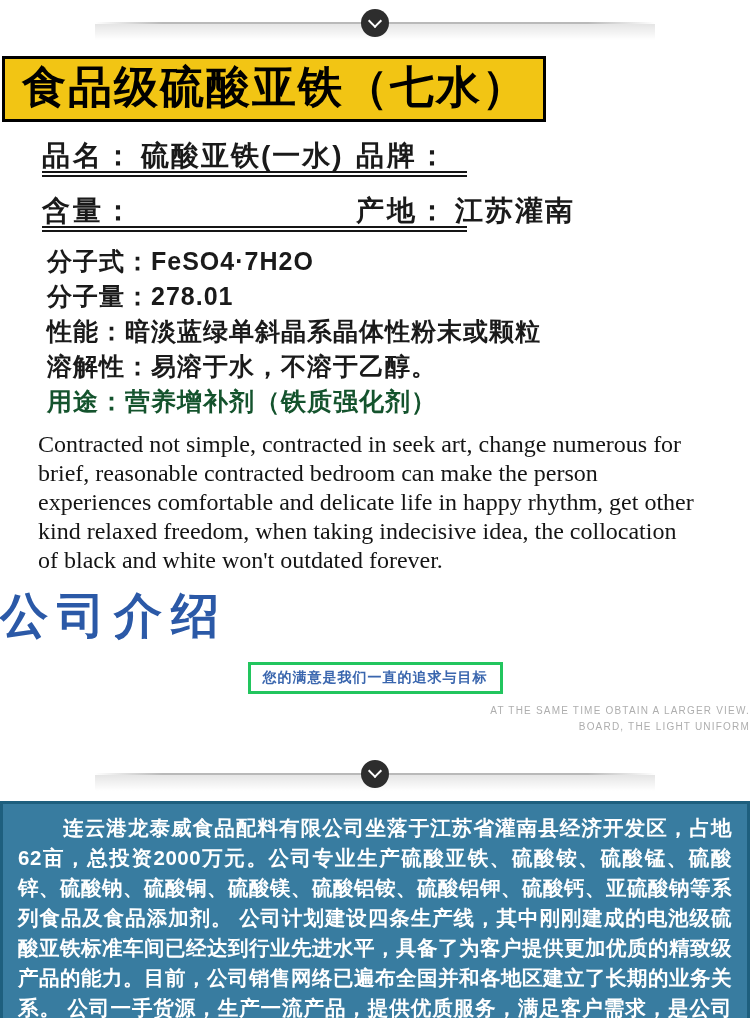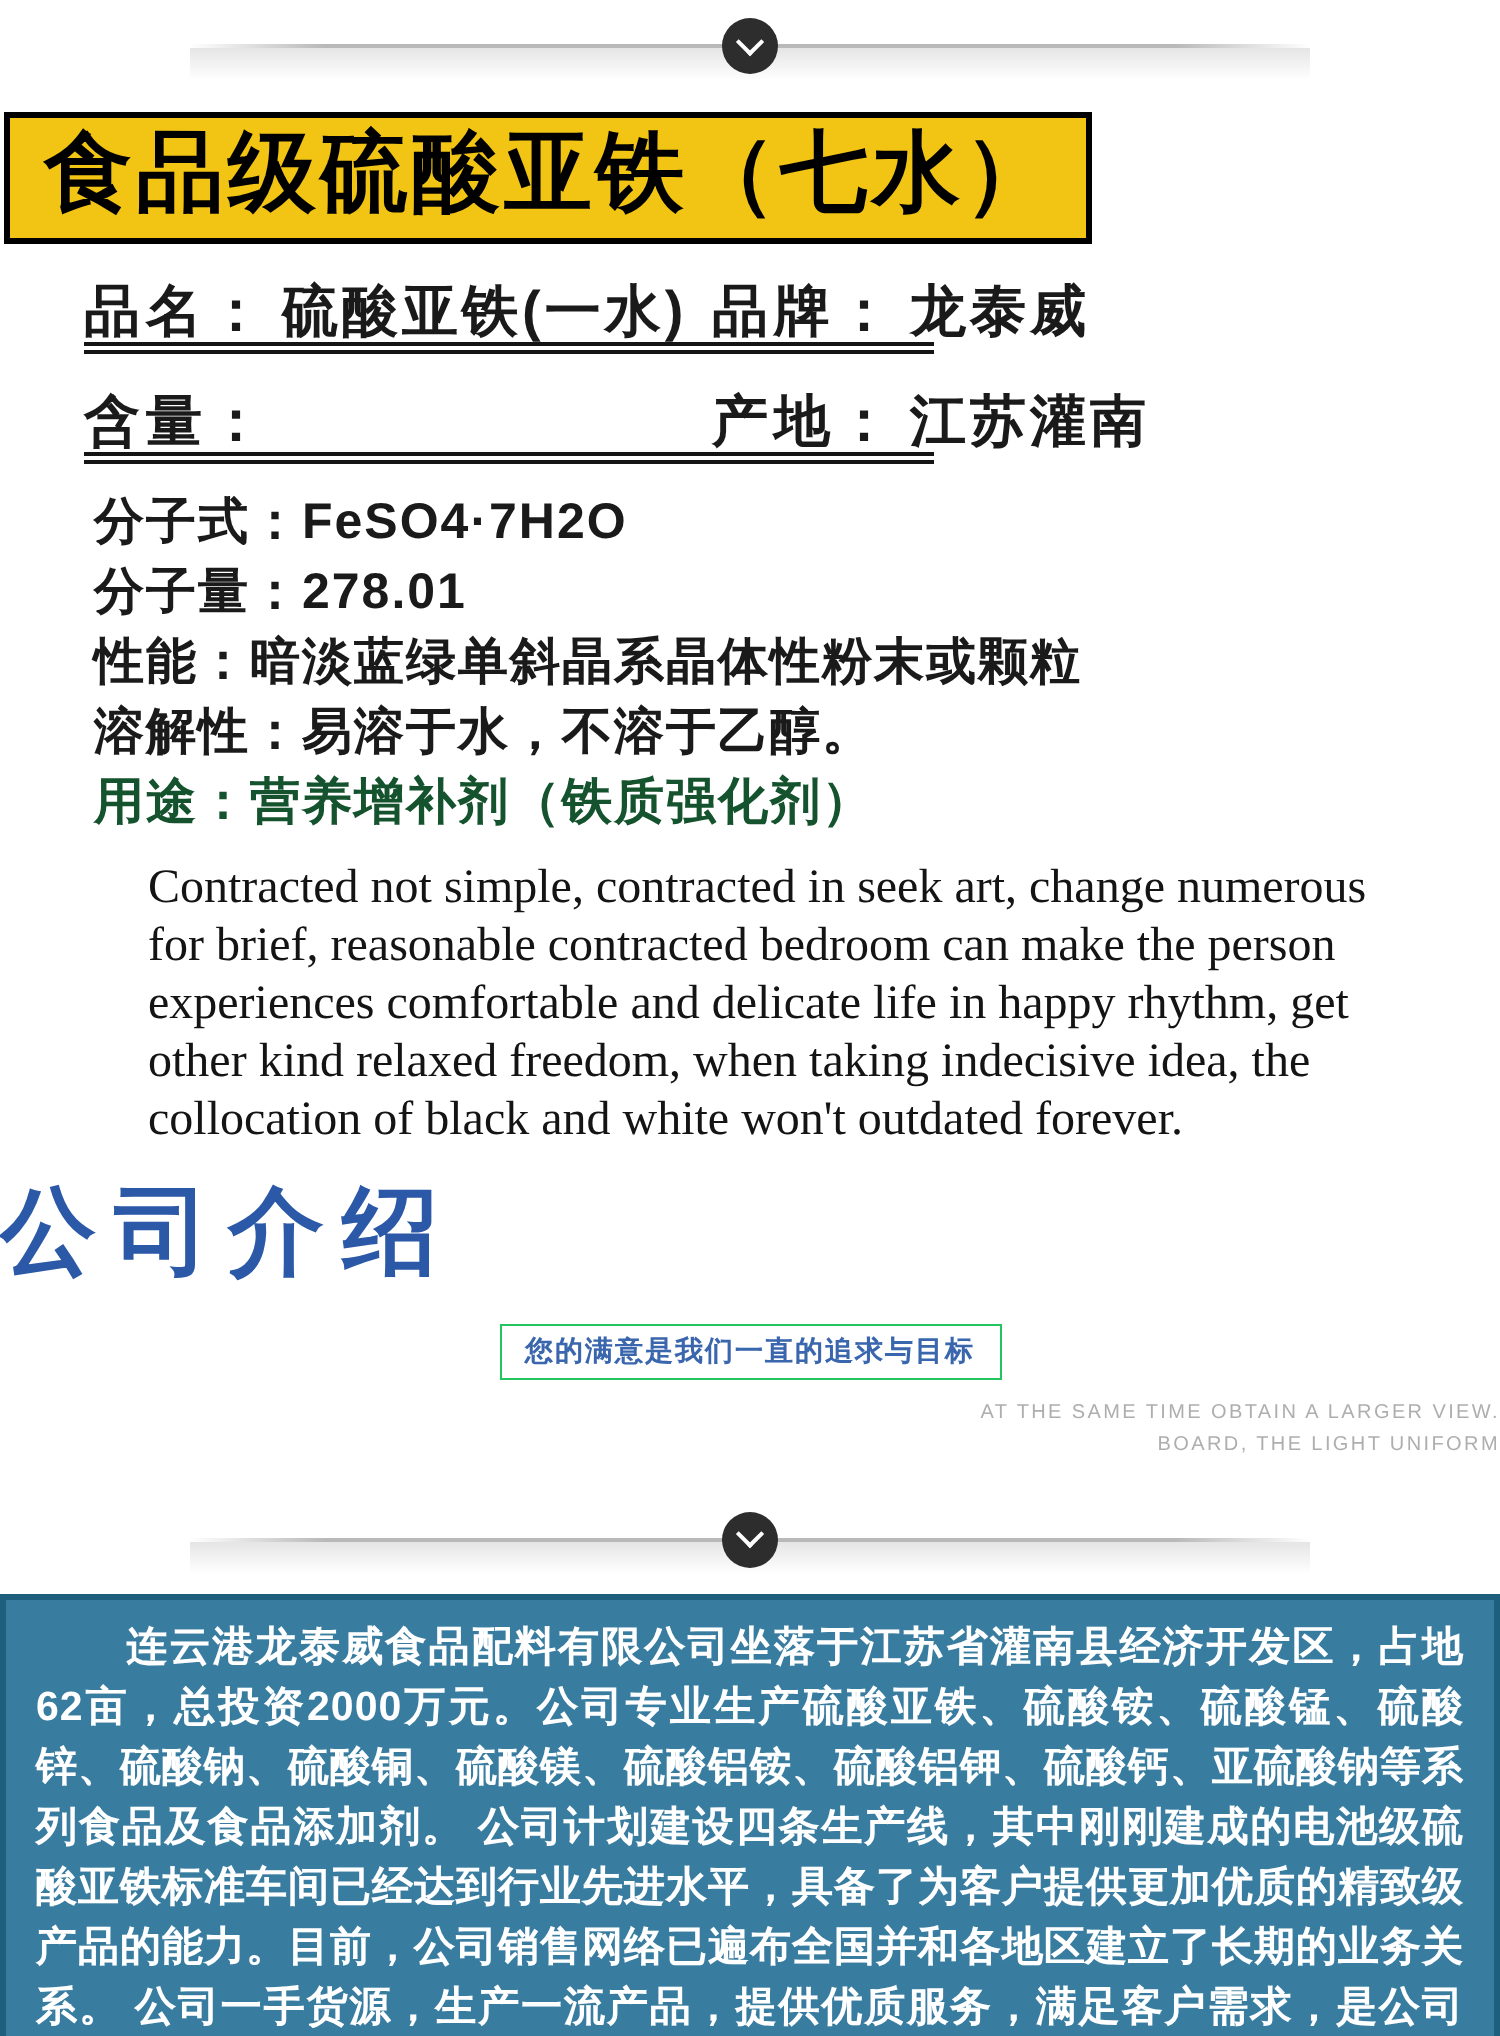--- a/index.html
+++ b/index.html
@@ -58,34 +58,34 @@
   .spec-cell.left { width: 314px; flex: none; }
   .spec-cell .val { margin-left: 6px; letter-spacing: 2px; }
 
   
   .detail-lines { margin: 12px 0 0 47px; font-size: 25px; font-weight: 700; }
   .detail-line { line-height: 35px; letter-spacing: 1px; white-space: nowrap; }
   .detail-line.red { color: #14532d; }
 
   
   .en-par {
-    margin: 11px 56px 0 74px;
+    margin: 11px 56px 0 38px;
     font-family: "Liberation Serif", serif;
     font-size: 24px; line-height: 29px; color: #141414;
   }
 
   
   .company-heading {
     margin-top: 9px; text-align: left;
     color: #2B59A7; font-size: 48px; font-weight: 600;
     letter-spacing: 9px;
   }
   .slogan-box {
     margin: 14px auto 0; width: max-content;
-    border: 1px solid #22c55e;
+    border: 3px solid #22c55e;
     color: #3A66AE; font-size: 14px; font-weight: 600;
     padding: 4px 12px; letter-spacing: 1px;
   }
   .captions {
     margin-top: 9px; text-align: right;
     color: #aeaeae; font-size: 10px; line-height: 16px;
     letter-spacing: 1.2px;
   }
 
   .divider2 { margin-top: 16px; }
@@ -122,21 +122,20 @@
 </div>
 
 <div class="spec-table">
   <div class="spec-row">
     <div class="spec-cell left">
       <span>品名：</span>
       <span class="val">硫酸亚铁(一水)</span>
     </div>
     <div class="spec-cell">
       <span>品牌：</span>
-      <span class="val">龙泰威</span>
     </div>
   </div>
   <div class="spec-row">
     <div class="spec-cell left">
       <span>含量：</span>
     </div>
     <div class="spec-cell">
       <span>产地：</span>
       <span class="val">江苏灌南</span>
     </div>

